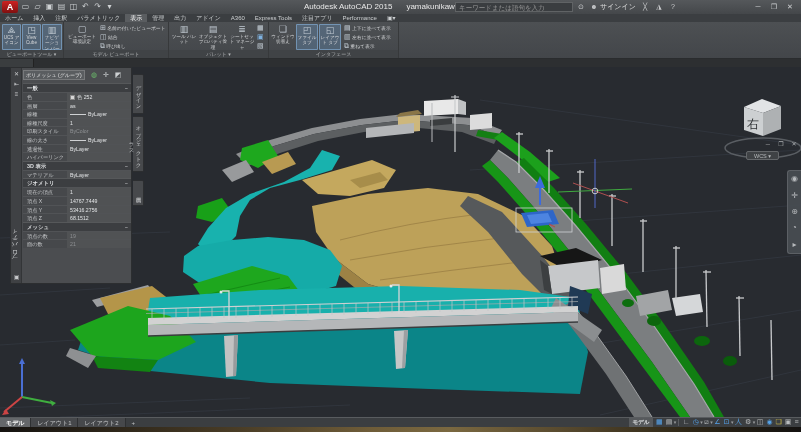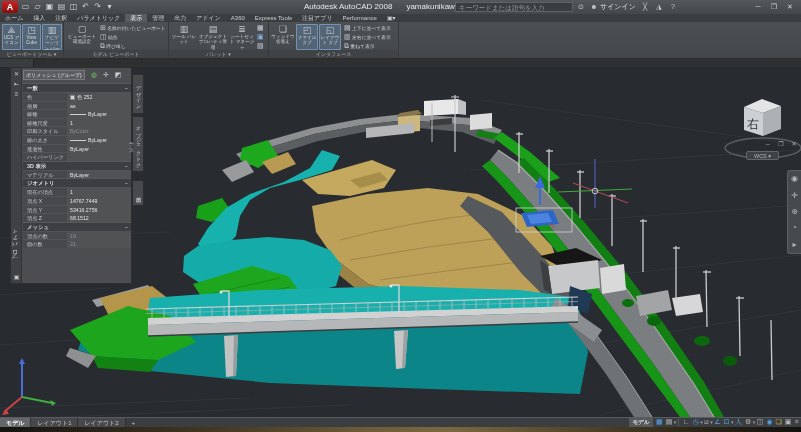--- a/index.html
+++ b/index.html
@@ -108,21 +108,21 @@
   <div class="abs" id="app-logo">A</div>
   <span class="abs qat" style="left:20px">▭</span>
   <span class="abs qat" style="left:32px">▱</span>
   <span class="abs qat" style="left:44px">▣</span>
   <span class="abs qat" style="left:56px">▤</span>
   <span class="abs qat" style="left:68px">◫</span>
   <span class="abs qat" style="left:80px">↶</span>
   <span class="abs qat" style="left:92px">↷</span>
   <span class="abs qat" style="left:104px">▾</span>
   <div class="abs" id="win-title">
-    <span>Autodesk AutoCAD 2008</span><span id="title-doc">yamakunikawa seika.dwg</span>
+    <span>Autodesk AutoCAD 2015</span><span id="title-doc">yamakunikawa seika.dwg</span>
   </div>
   <div class="abs" id="search-box">キーワードまたは語句を入力</div>
   <span class="abs tbar-icon" style="left:576px;width:10px">⊙</span>
   <span class="abs tbar-icon" style="left:589px;width:10px">☻</span>
   <span class="abs" id="signin-label">サインイン</span>
   <span class="abs tbar-icon" style="left:640px;width:10px">╳</span>
   <span class="abs tbar-icon" style="left:654px;width:10px">◮</span>
   <span class="abs tbar-icon" style="left:668px;width:10px">?</span>
   <span class="abs winctl" style="left:750px">─</span>
   <span class="abs winctl" style="left:766px">❐</span>

